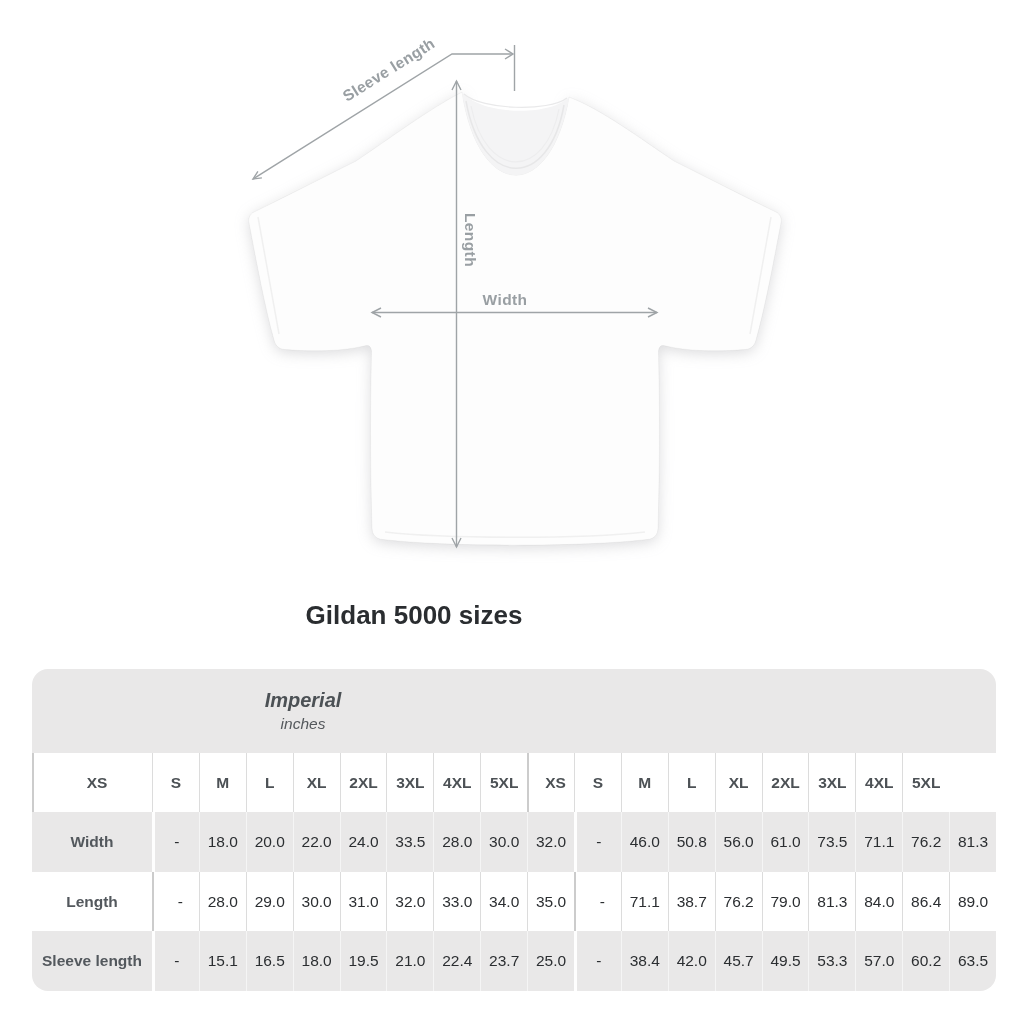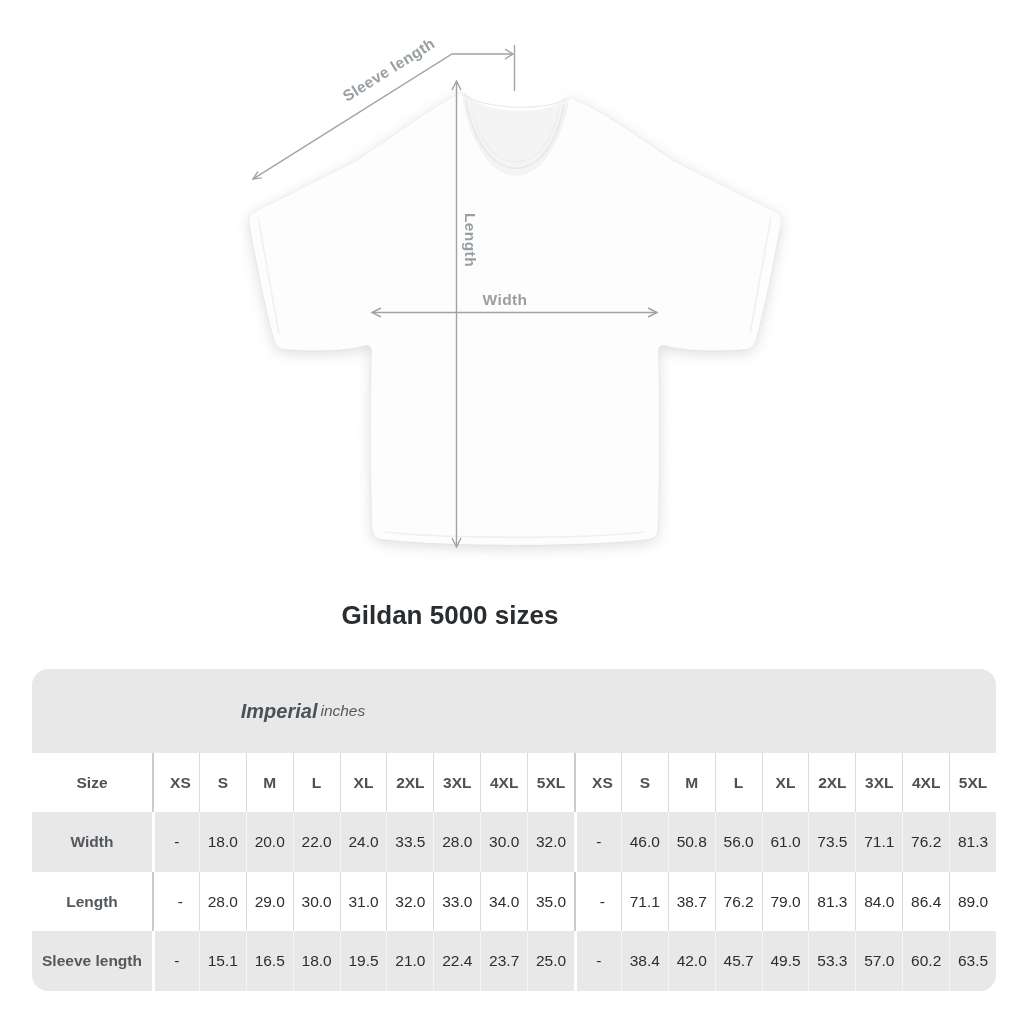--- a/index.html
+++ b/index.html
@@ -10,30 +10,30 @@
   .diagram{position:absolute;left:0;top:0;width:1024px;height:600px;}
   .diagram svg{position:absolute;left:0;top:0;}
   .anno-label{position:absolute;color:#999fa3;font-weight:700;font-size:15.5px;
               letter-spacing:.4px;white-space:nowrap;}
   .lbl-sleeve{left:389px;top:70px;transform:translate(-50%,-50%) rotate(-32deg);}
   .lbl-length{left:470px;top:240px;transform:translate(-50%,-50%) rotate(90deg);}
   .lbl-width{left:505px;top:300px;transform:translate(-50%,-50%);}
 
   
   .title{position:absolute;top:600px;left:0;width:828px;text-align:center;margin:0;
-         font-size:26px;font-weight:700;color:#2a2d30;padding-left:36px;}
+         font-size:26px;font-weight:700;color:#2a2d30;}
   .subtitle{position:absolute;top:635px;left:0;width:1024px;text-align:center;margin:0;
             font-style:italic;font-size:15.5px;color:#54585c;}
 
   
   .sizetable{position:absolute;top:669px;left:32px;width:964px;border-radius:16px;
              overflow:hidden;background:#fff;}
   .group-row{display:grid;grid-template-columns:calc(50% + 60px) calc(50% - 60px);
              background:#e9e8e8;height:84px;}
-  .group{display:flex;flex-direction:row;align-items:center;justify-content:center;gap:3px;}
+  .group{display:flex;flex-direction:column;align-items:center;justify-content:center;gap:3px;}
   .gname{font-weight:700;font-style:italic;font-size:20px;color:#4c5155;}
   .gunit{font-style:italic;font-size:15.5px;color:#54585c;}
 
   .trow{display:grid;grid-template-columns:120px repeat(18,1fr);}
   .trow.head{height:59px;}
   .trow.datarow{height:59.7px;}
   .cell{display:flex;align-items:center;justify-content:center;
         font-size:15.5px;color:#2b2e31;}
   .labelcell{font-weight:700;color:#53585d;}
   .head .cell{font-weight:700;color:#4c5155;}
@@ -123,21 +123,20 @@
 
   <div class="sizetable">
     <div class="group-row">
       <div class="group">
         <div class="gname">Imperial</div>
         <div class="gunit">inches</div>
       </div>
     </div>
     <div id="table-rows">
         <div class="trow head white">
-          <div class="cell labelcell">Size</div>
           <div class="cell gb">XS</div>
           <div class="cell sep">S</div>
           <div class="cell sep">M</div>
           <div class="cell sep">L</div>
           <div class="cell sep">XL</div>
           <div class="cell sep">2XL</div>
           <div class="cell sep">3XL</div>
           <div class="cell sep">4XL</div>
           <div class="cell sep">5XL</div>
           <div class="cell gb">XS</div>

